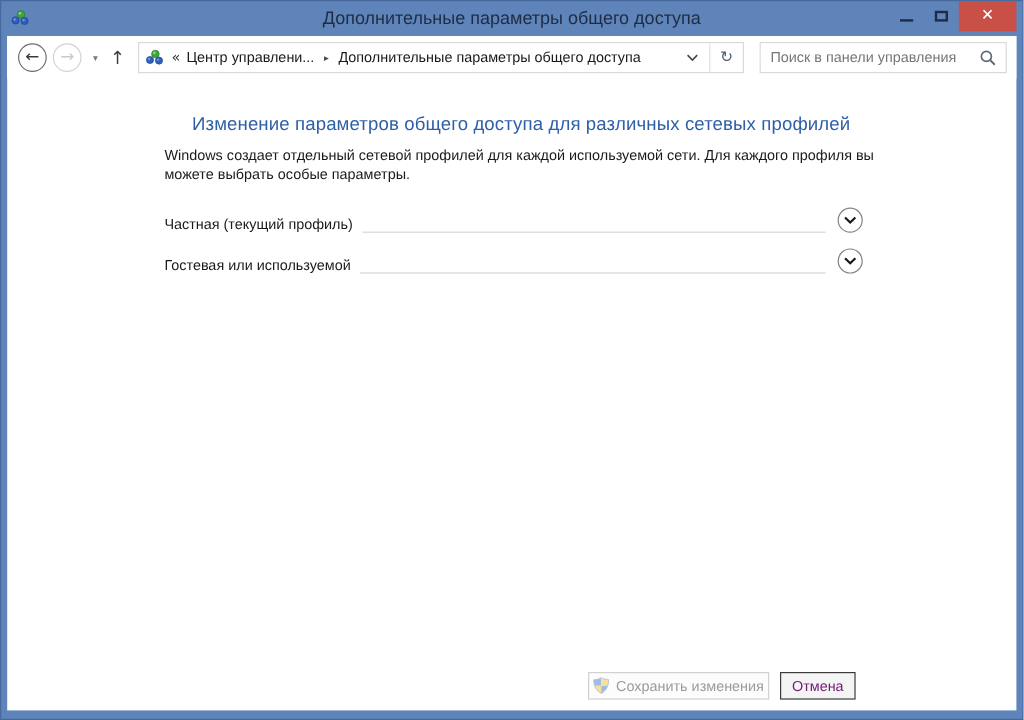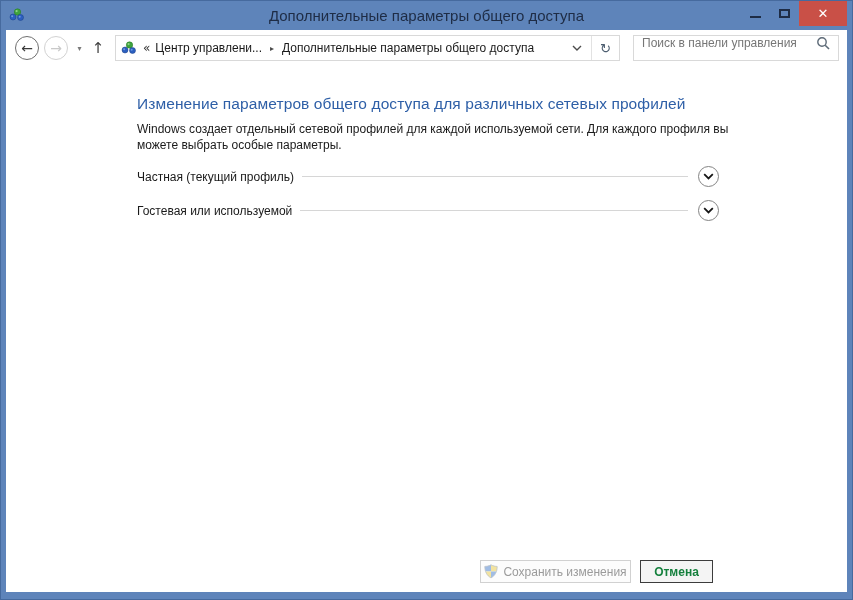--- a/index.html
+++ b/index.html
@@ -45,42 +45,42 @@
                     padding-left:5px; background:#fff; }
   .crumb-icon { width:16px; height:16px; flex:0 0 auto; }
   .crumb-overflow { font-size:12px; color:#333; margin:0 5px 0 6px; }
   .crumb { font-size:12px; color:#1a1a1a; white-space:nowrap; }
   .crumb-sep { font-size:8px; color:#4a4a4a; margin:0 8px; }
   .bc-spacer { flex:1; }
   .bc-dropdown { margin-right:9px; display:flex; align-items:center; }
   .bc-divider { width:1px; align-self:stretch; background:#e2e2e2; }
   .bc-refresh { width:27px; text-align:center; font-size:13px; color:#4d5e70; }
 
-  .search-box { margin-left:13px; width:206px; height:26px; border:1px solid #d9d9d9; display:flex; align-items:flex-start; }
+  .search-box { margin-left:13px; width:206px; height:26px; border:1px solid #d9d9d9; display:flex; align-items:center; }
   .search-input { flex:1; border:none; outline:none; font-family:inherit; font-size:12px; padding:0 4px 0 8px; color:#1a1a1a; min-width:0; }
   .search-input::placeholder { color:#767676; opacity:1; }
   .search-icon { margin-right:8px; display:flex; }
 
   
   .main { flex:1; position:relative; padding:29px 0 0 131px; }
-  .page-heading { font-size:15.5px; font-weight:400; color:#2e5fa7; letter-spacing:0.1px; }
+  .page-heading { font-size:15.5px; font-weight:400; color:#2e5fa7; letter-spacing:0.1px;margin-left:23px; }
   .page-desc { margin-top:9px; font-size:12px; line-height:1.32; color:#1a1a1a; width:632px; }
 
   .sections { margin-top:6px; width:582px; }
-  .section-row { display:flex; align-items:center; height:34px; }
+  .section-row { display:flex; align-items:flex-end; height:34px; }
   .section-label { font-size:12px; color:#1a1a1a; white-space:nowrap; }
   .section-line { flex:1; height:1px; background:#d6d6d6; margin:0 10px 0 8px; }
   .expand-btn { width:21px; height:21px; border:1px solid #848484; border-radius:50%; background:#fff;
                 display:flex; align-items:center; justify-content:center; flex:0 0 auto; cursor:default; }
 
   
   .footer { position:absolute; bottom:9px; right:134px; display:flex; gap:9px; }
   .btn { height:23px; font-size:12px; font-family:inherit; display:flex; align-items:center; justify-content:center; }
   .btn-save { width:151px; background:#fcfcfc; border:1px solid #d1d1d1; color:#9b9b9b; gap:5px; }
-  .btn-cancel { width:73px; background:#f4f4f4; border:1px solid #3c3c3c; color:#15803d;font-weight:bold; }
+  .btn-cancel { width:63px; background:#f4f4f4; border:1px solid #3c3c3c; color:#701a75; }
 </style>
 </head>
 <body>
 
 <div class="window">
 
   <div class="titlebar">
     <svg class="titlebar-icon" viewBox="0 0 16 16">
       <circle cx="4" cy="10" r="3" fill="#2b5fc0" stroke="#1a3e85" stroke-width="0.5"></circle>
       <circle cx="3.2" cy="9.2" r="1" fill="#7fa6e8" opacity="0.8"></circle>

